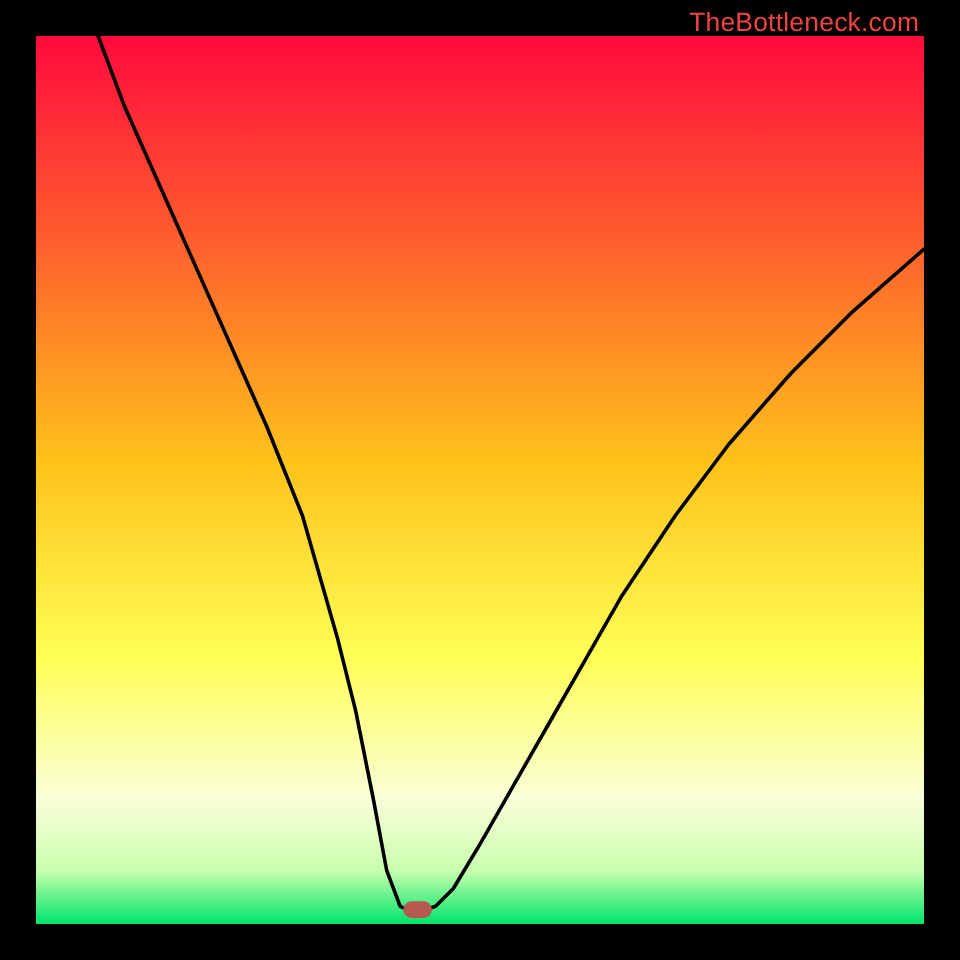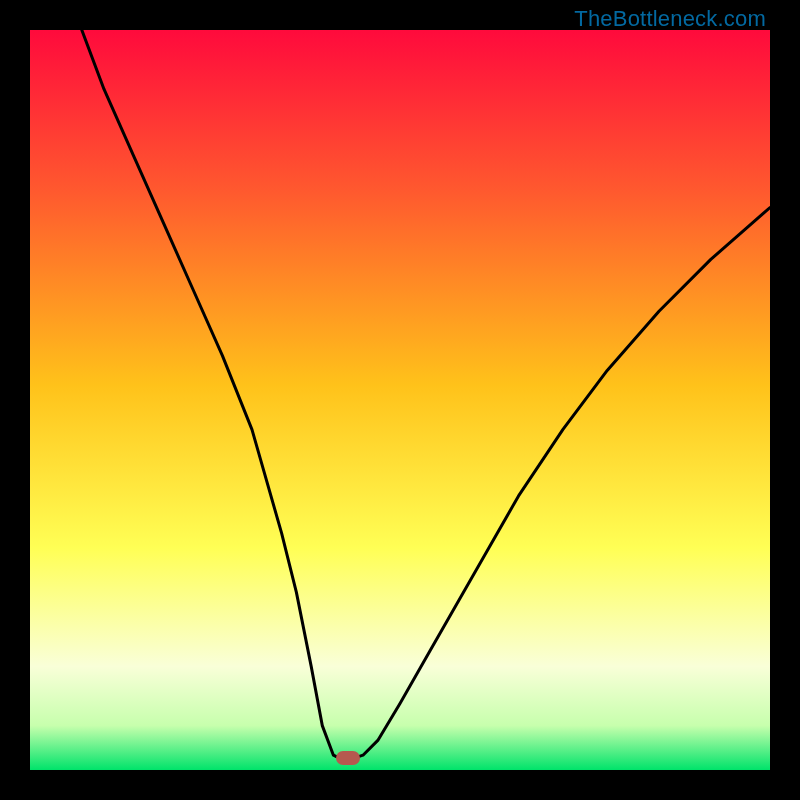--- a/index.html
+++ b/index.html
@@ -25,21 +25,21 @@
     overflow: hidden;
   }
   .gradient {
     position: absolute;
     inset: 0;
   }
   .watermark {
     position: absolute;
     top: 6px;
     right: 34px;
-    color: #0369a1;
+    color: #ef4444;
     font-size: 22px;
     font-weight: 500;
     letter-spacing: 0.2px;
     white-space: nowrap;
   }
   svg.curve {
     position: absolute;
     inset: 0;
   }
   .marker {

